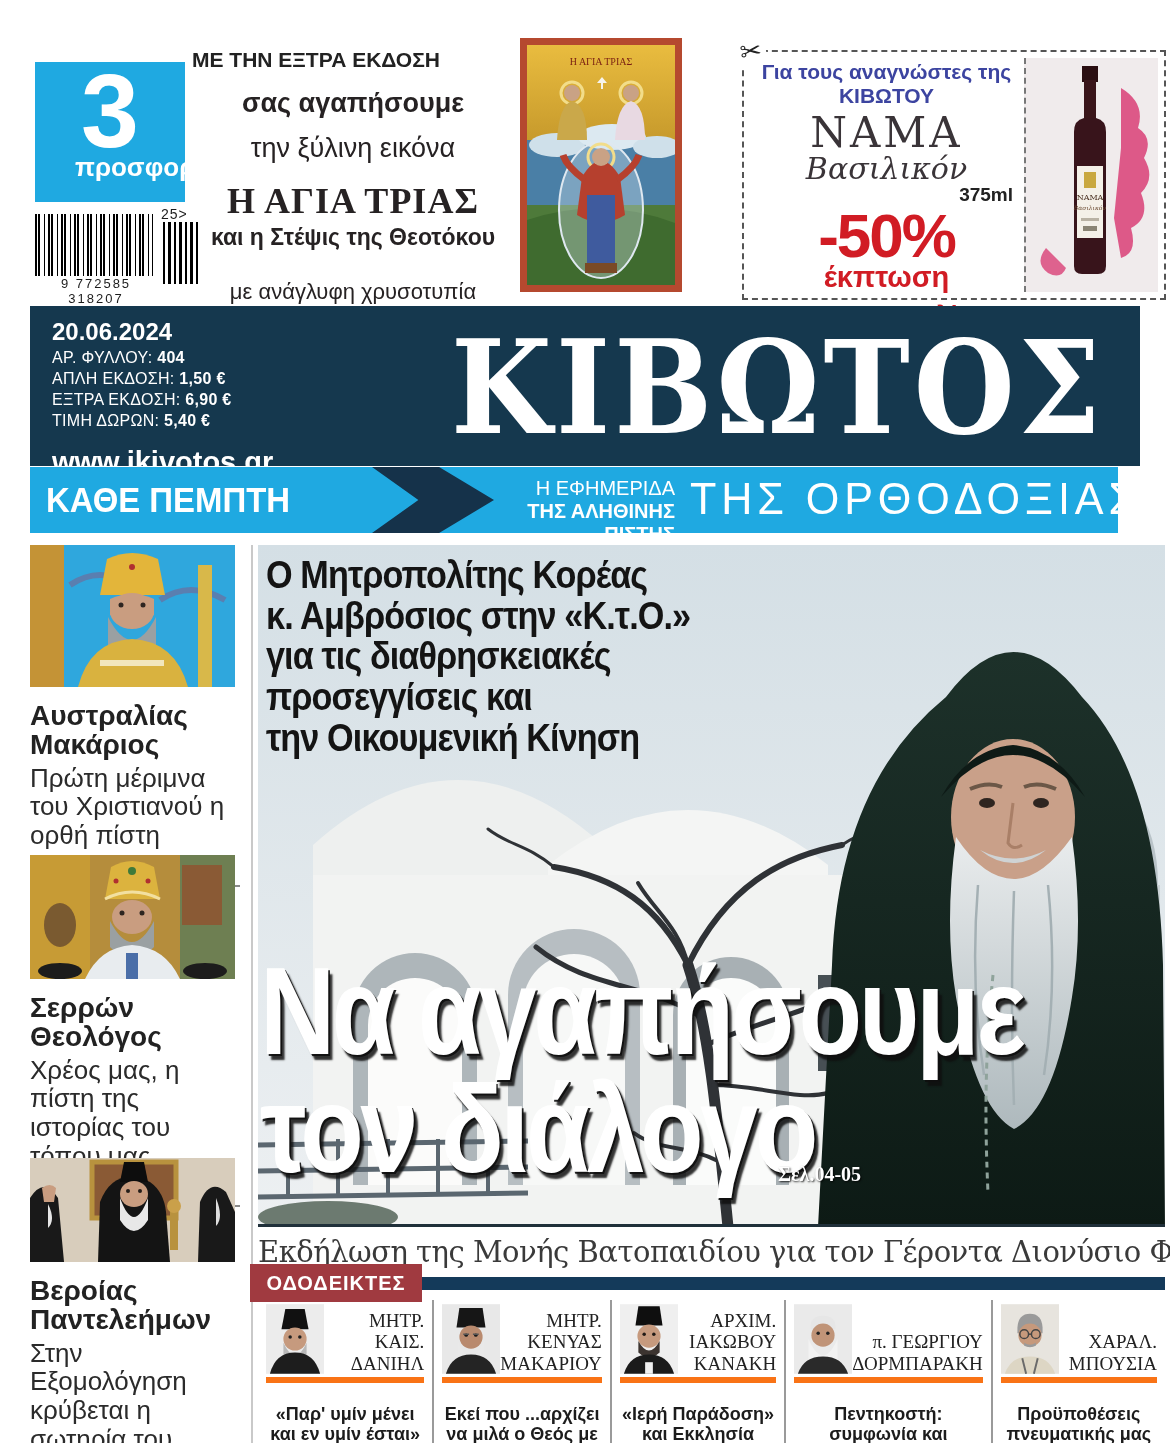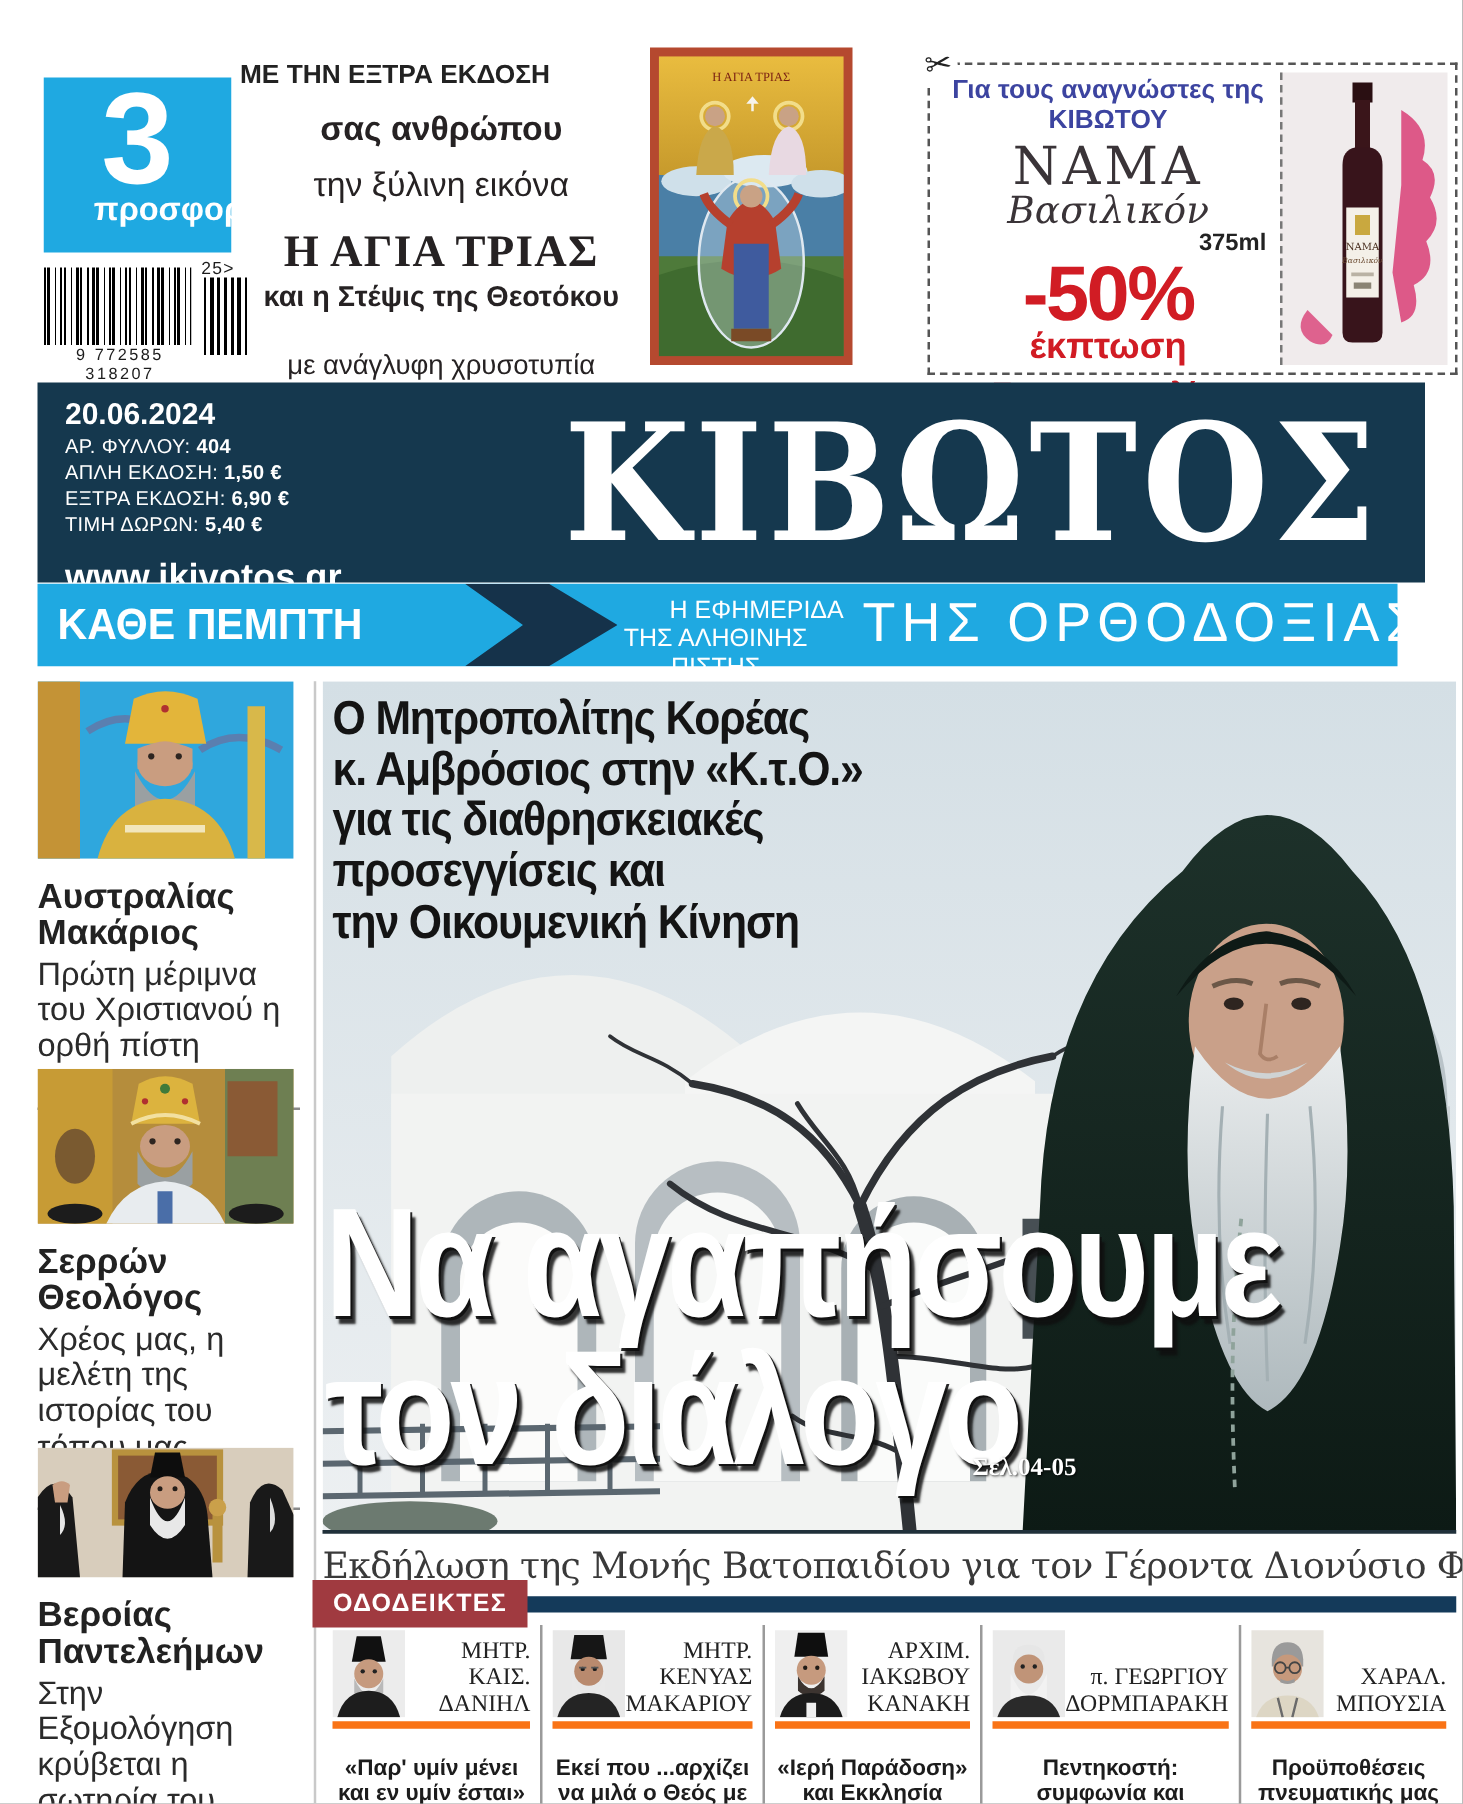--- a/index.html
+++ b/index.html
@@ -59,21 +59,21 @@
       font-family:"DejaVu Serif",serif;font-weight:bold;font-size:116px;line-height:1.2;
       transform:scaleY(1.12);transform-origin:top;letter-spacing:4px;white-space:nowrap;}
 
   
   .strip{position:absolute;left:30px;top:467px;width:1088px;height:66px;background:#1fa9e1;color:#fff;}
   .strip-left{position:absolute;left:16px;top:0;line-height:66px;font-size:35px;font-weight:bold;letter-spacing:0;transform:scaleX(.94);transform-origin:left;}
   .strip-chev{position:absolute;left:342px;top:0;width:122px;height:66px;background:#15324a;
       clip-path:polygon(0 0,55% 0,100% 50%,55% 100%,0 100%,38% 50%);}
   .strip-tag{position:absolute;left:440px;top:10px;width:205px;text-align:right;line-height:1.15;}
   .strip-tag .t1{font-size:20px;}
-  .strip-tag .t2{font-size:20px;font-weight:normal;text-align:center;}
+  .strip-tag .t2{font-size:20px;font-weight:bold;}
   .strip-right{position:absolute;left:660px;top:0;line-height:64px;font-size:44px;letter-spacing:5px;transform:scaleX(.98);transform-origin:left;white-space:nowrap;}
 
   
   .v-divider{position:absolute;left:251px;top:545px;width:2px;height:898px;background:#c9c9c9;}
   .sidebar{position:absolute;left:30px;top:545px;width:210px;}
   .story{position:absolute;left:0;width:210px;}
   .story-photo{width:205px;overflow:hidden;}
   .story-name{font-size:28px;font-weight:bold;line-height:1.05;margin-top:10px;color:#222;}
   .story-text{font-size:26px;line-height:1.1;margin-top:4px;color:#2b2b2b;}
   .story-page{font-family:"Liberation Serif",serif;font-size:18px;font-weight:bold;color:#15384e;margin-top:8px;}
@@ -114,21 +114,21 @@
 
   <div class="barcode-wrap" data-interactable="false">
     <div class="bc-main" data-interactable="false"></div>
     <div class="bc-addon" data-interactable="false"></div>
     <div class="bc-addon-txt" data-interactable="false">25&gt;</div>
     <div class="bc-digits" data-interactable="false">9 772585 318207</div>
   </div>
 
   <div class="promo-text" data-interactable="false">
     <div class="pt-kicker" data-interactable="false">ΜΕ ΤΗΝ ΕΞΤΡΑ ΕΚΔΟΣΗ</div>
-    <div class="pt-give" data-interactable="false">σας ανθρώπου</div>
+    <div class="pt-give" data-interactable="false">σας αγαπήσουμε</div>
     <div class="pt-item" data-interactable="false">την ξύλινη εικόνα</div>
     <div class="pt-title" data-interactable="false">Η ΑΓΙΑ ΤΡΙΑΣ</div>
     <div class="pt-sub" data-interactable="false">και η Στέψις της Θεοτόκου</div>
     <div class="pt-d1" data-interactable="false">με ανάγλυφη χρυσοτυπία</div>
     <div class="pt-d2" data-interactable="false">&amp; απόσπασμα από την Ιερή Ακολουθία</div>
   </div>
 
   <div class="trinity" data-interactable="false">
     <svg width="148" height="240" viewBox="0 0 148 240">
       <defs>
@@ -265,21 +265,21 @@
           <path d="M80,66 Q102,108 124,66 L124,92 Q102,116 80,92 Z" fill="#9aa0a2"></path>
           <path d="M55,124 Q70,92 102,90 Q135,92 150,124 Z" fill="#e8ecef"></path>
           <path d="M96,98 L108,98 L108,124 L96,124 Z" fill="#4a6ea8"></path>
           <ellipse cx="30" cy="116" rx="22" ry="8" fill="#1c1c1c"></ellipse>
           <ellipse cx="175" cy="116" rx="22" ry="8" fill="#1c1c1c"></ellipse>
           <circle cx="92" cy="58" r="2.5" fill="#2e2520"></circle>
             <circle cx="112" cy="58" r="2.5" fill="#2e2520"></circle>
         </svg>
       </div>
       <div class="story-name" data-interactable="false">Σερρών Θεολόγος</div>
-      <div class="story-text" data-interactable="false">Χρέος μας, η μελέτη της ιστορίας του τόπου μας</div>
+      <div class="story-text" data-interactable="false">Χρέος μας, η πίστη της ιστορίας του τόπου μας</div>
       <div class="story-page rule" data-interactable="false">Σελ. 09</div>
     </div>
 
     <div class="story" style="top:613px;" data-interactable="false">
       <div class="story-photo" data-interactable="false">
         <svg width="205" height="104" viewBox="0 0 205 104">
           <rect width="205" height="104" fill="#d8cdbc"></rect>
           <rect x="62" y="4" width="84" height="56" fill="#8a5a35" stroke="#b8923e" stroke-width="5"></rect>
           <path d="M0,104 L0,40 Q14,18 28,40 L34,104 Z" fill="#191919"></path>
           <path d="M18,46 Q26,62 18,70 Z" fill="#e6e6e6"></path>

